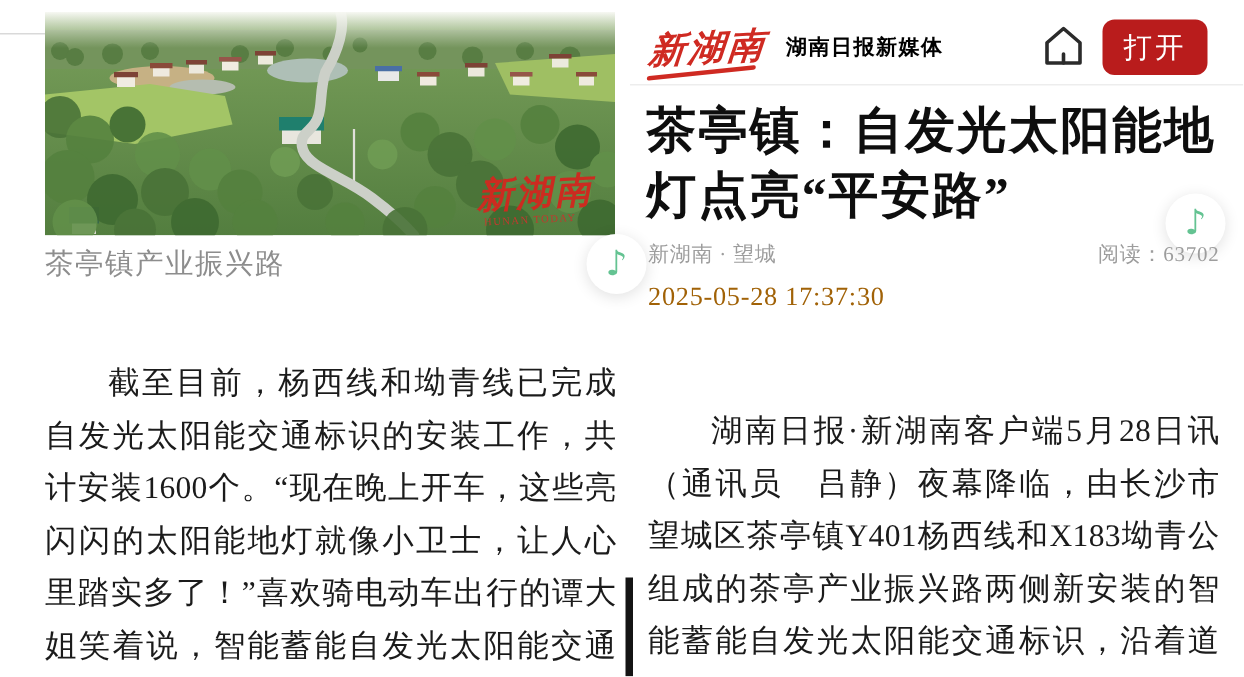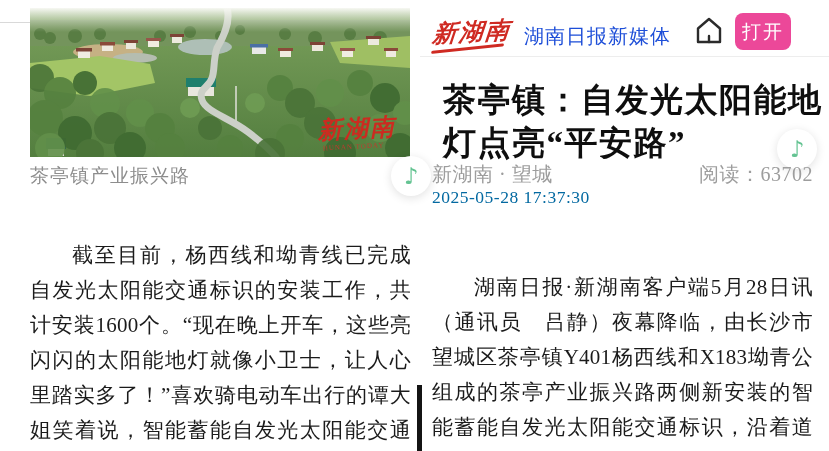--- a/index.html
+++ b/index.html
@@ -28,37 +28,37 @@
   .body-col.left{left:30px;top:217px;}
   .body-col.right{left:432px;top:249px;}
   .logo{
     position:absolute;left:433px;top:16px;font-size:24px;font-weight:bold;font-style:italic;
     color:#cf2a22;transform:skewX(-8deg) rotate(-3deg);letter-spacing:2px;white-space:nowrap;
   }
   .logo::after{
     content:"";position:absolute;left:0;bottom:-1px;width:92%;height:2.5px;
     background:#cf2a22;border-radius:2px;transform:rotate(-3deg);
   }
-  .brand{position:absolute;left:524px;top:23px;font-size:20px;font-weight:400;color:#1d4ed8;letter-spacing:1px;}
+  .brand{position:absolute;left:524px;top:23px;font-size:14px;font-weight:700;color:#000000;letter-spacing:1px;}
   .home-btn{position:absolute;left:694px;top:15px;width:30px;height:32px;background:none;border:none;padding:0;cursor:pointer;}
   .open-btn{
-    position:absolute;left:735px;top:13px;width:56px;height:37px;border:none;border-radius:8px;
-    background:#ec4899;color:#ffffff;font-size:19px;letter-spacing:2px;cursor:pointer;
+    position:absolute;left:735px;top:13px;width:70px;height:37px;border:none;border-radius:8px;
+    background:#b91c1c;color:#ffffff;font-size:19px;letter-spacing:2px;cursor:pointer;
     font-family:Liberation Sans, sans-serif;display:flex;align-items:center;justify-content:center;
   }
   .hdr-divider{position:absolute;left:420px;top:56px;width:409px;height:1px;background:#ededed;}
   .title{
-    position:absolute;left:431px;top:67px;width:384px;margin:12px;
+    position:absolute;left:431px;top:67px;width:384px;margin:0;
     font-size:33px;line-height:43px;font-weight:bold;color:#0e0e0e;letter-spacing:1.5px;
   }
   .meta-row{
     position:absolute;left:432px;top:161px;width:381px;display:flex;
-    justify-content:space-between;font-size:20px;color:#9d9d9d;letter-spacing:0.5px;
-  }
-  .timestamp{position:absolute;left:432px;top:187px;font-size:17.5px;color:#0369a1;letter-spacing:0.5px;}
+    justify-content:space-between;font-size:14px;color:#9d9d9d;letter-spacing:0.5px;
+  }
+  .timestamp{position:absolute;left:432px;top:187px;font-size:17.5px;color:#a16207;letter-spacing:0.5px;}
   .black-bar{position:absolute;left:417px;top:385px;width:5px;height:66px;background:#141414;}
 </style>
 </head>
 <body>
 
 <div class="page">
 
   <div class="edge-line"></div>
 
   <figure class="photo">

